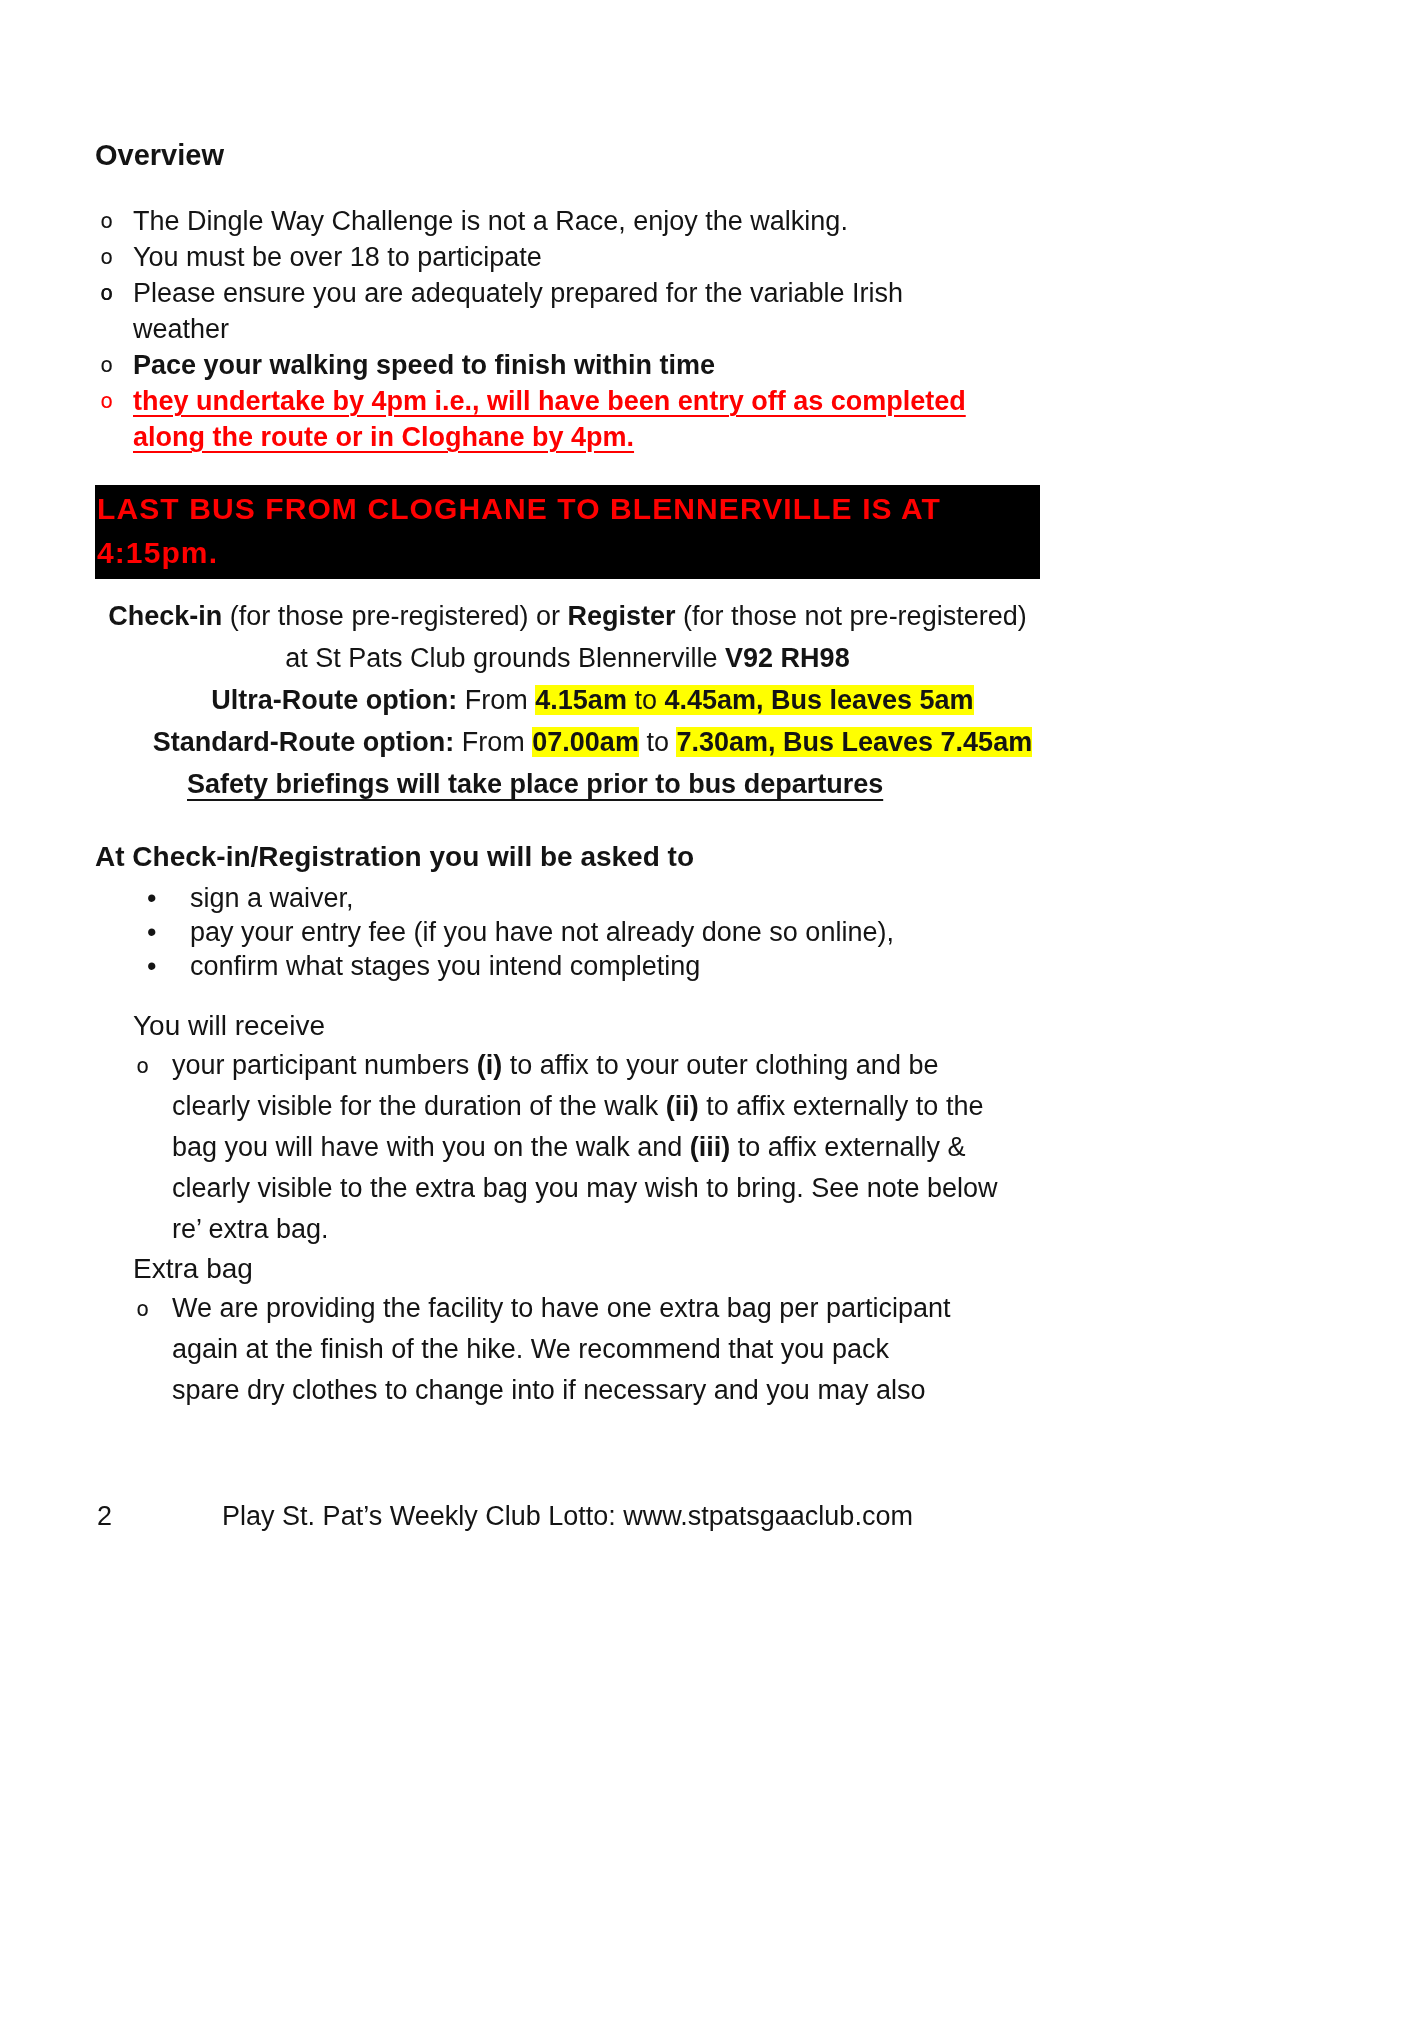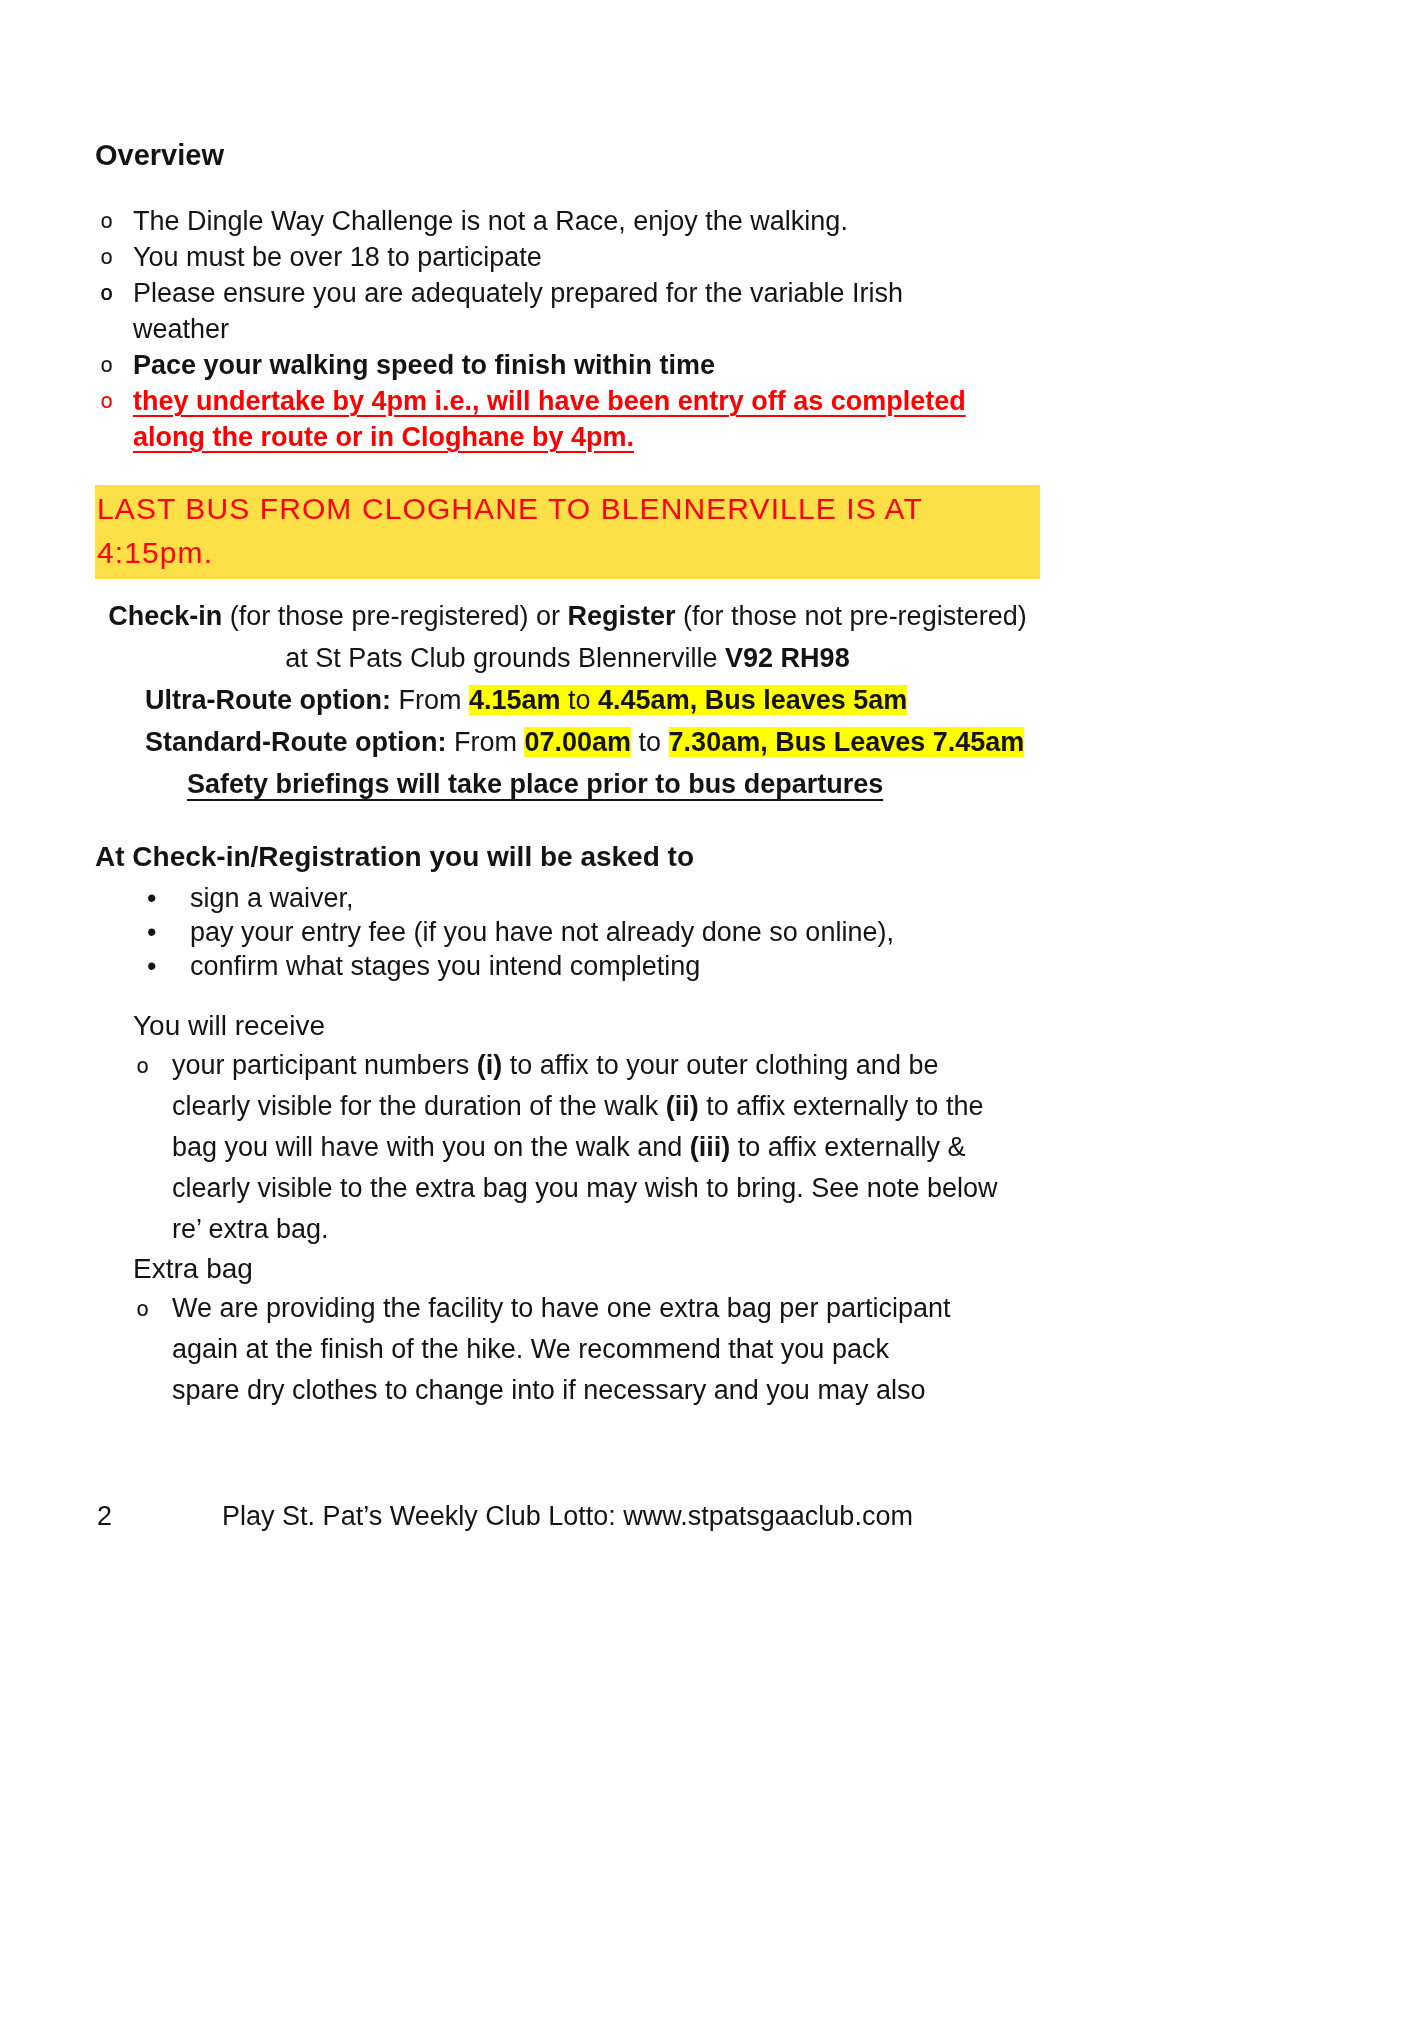--- a/index.html
+++ b/index.html
@@ -43,30 +43,30 @@
   li.bold-item { font-weight: bold; }
   li.alert-item { color: #ff0000; font-weight: bold; }
   li.alert-item .uline {
     text-decoration: underline;
     text-decoration-thickness: 2px;
     text-underline-offset: 5px;
   }
   .banner { margin: 30px 0 16px 0; line-height: 44px; }
   .banner-text {
     display: inline-block;
-    background: #fde047;
+    background: #000000;
     color: #ff0000;
-    font-weight: normal;
+    font-weight: bold;
     font-size: 30px;
     letter-spacing: 1.1px;
     padding: 2px 4px 4px 2px;
   }
   .checkin-block { line-height: 42px; }
   .center-line { text-align: center; }
-  .route-line { padding-left: 50px; }
+  .route-line { padding-left: 50px; text-align: center; }
   .hl { background: #ffff00; }
   b, .b { font-weight: bold; }
   .safety-line {
     padding-left: 92px;
     font-weight: bold;
     text-decoration: underline;
     text-decoration-thickness: 2px;
     text-underline-offset: 6px;
   }
   .ask-section { margin-top: 32px; }

